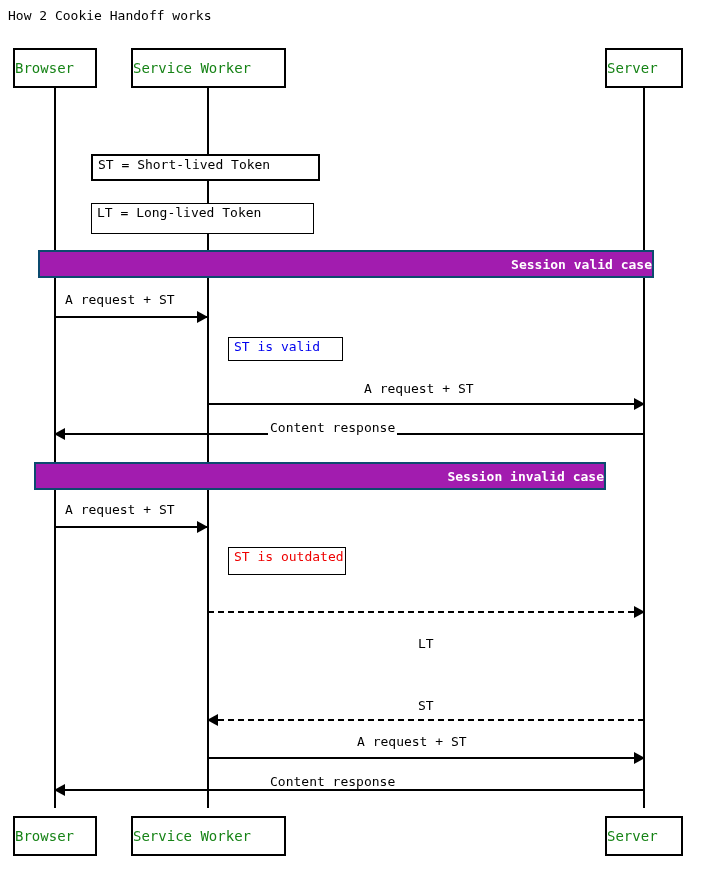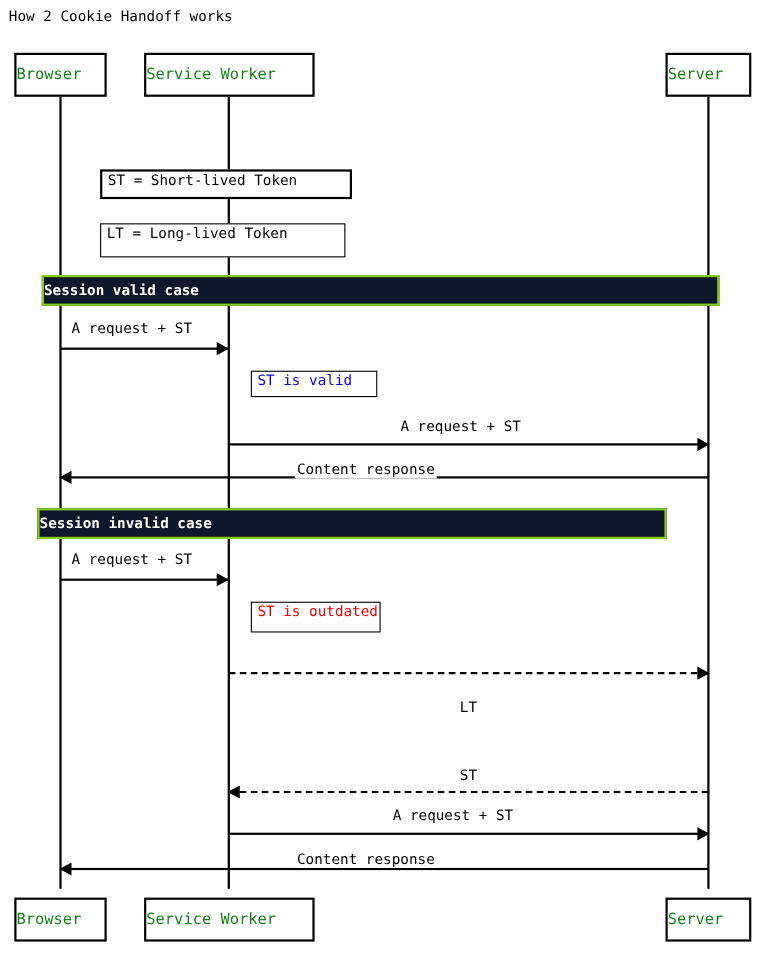--- a/index.html
+++ b/index.html
@@ -49,28 +49,28 @@
     position: absolute;
     width: 2px;
     background: #000000;
     z-index: 1;
   }
 
   
   .section-bar {
     position: absolute;
     box-sizing: border-box;
-    background: #0f172a;
-    border: 2px solid #84cc16;
+    background: #a21caf;
+    border: 2px solid #0c4a6e;
     color: #ffffff;
     font-size: 13px;
     font-weight: bold;
     display: flex;
     align-items: center;
-    justify-content: flex-start;
+    justify-content: flex-end;
     white-space: pre;
     z-index: 5;
   }
 
   
   .note {
     position: absolute;
     box-sizing: border-box;
     background: #ffffff;
     border: 2px solid #000000;

